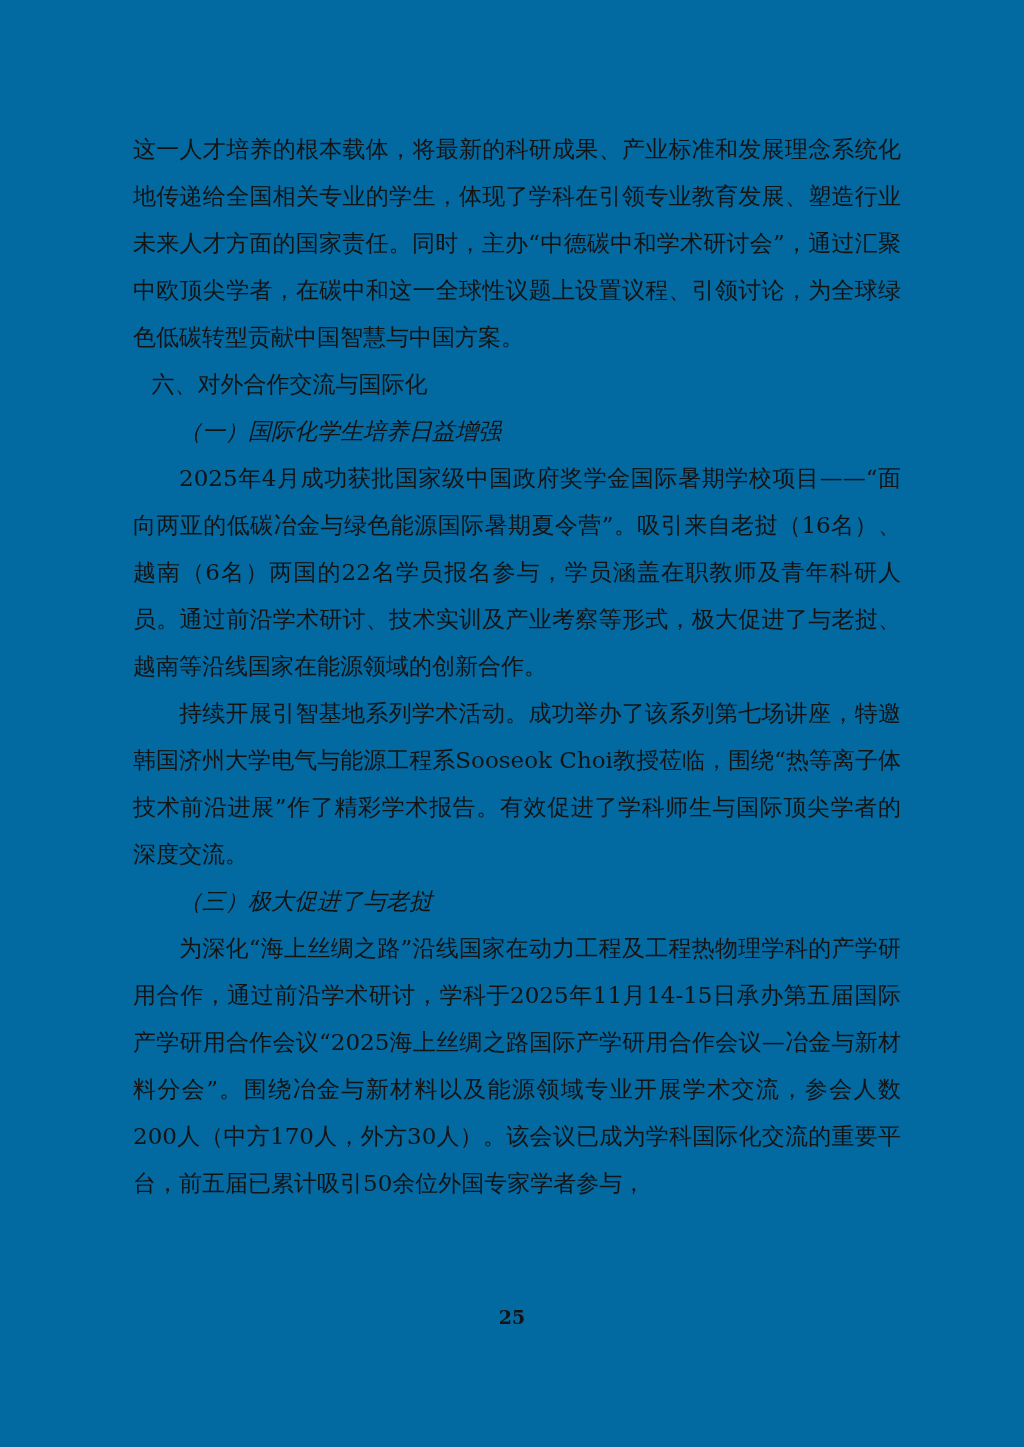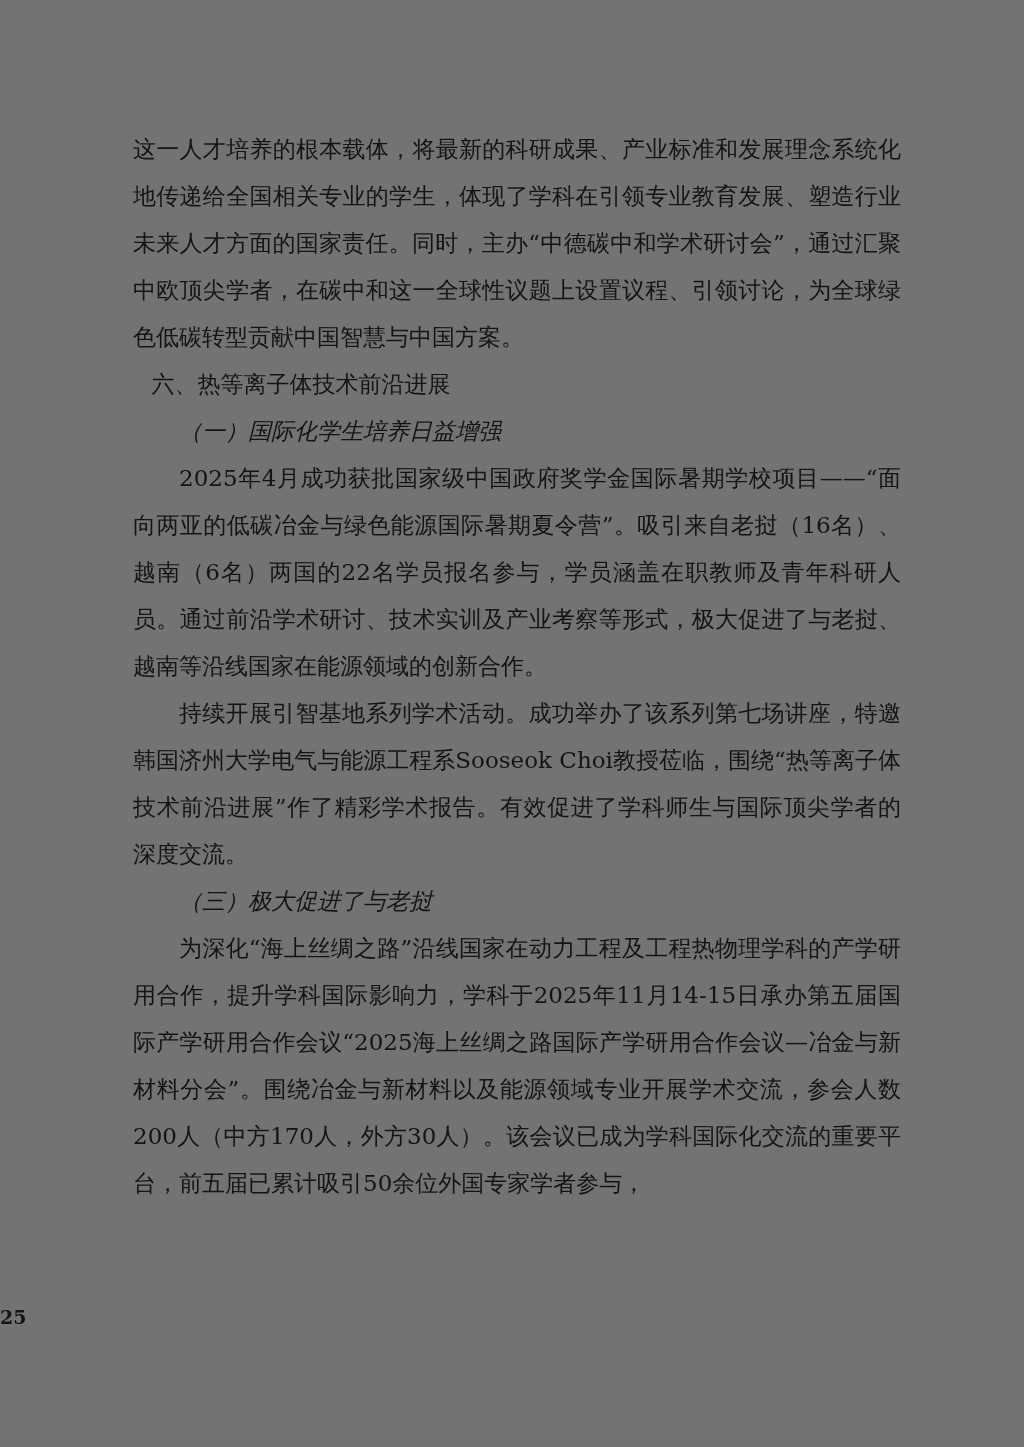--- a/index.html
+++ b/index.html
@@ -11,21 +11,21 @@
     width: 1024px;
     height: 1447px;
     position: relative;
     overflow: hidden;
     font-family: "DejaVu Serif", "Liberation Serif", serif;
     color: #141414;
   }
   .page {
     position: absolute;
     inset: 0;
-    background: #737373;
+    background: #0369a1;
   }
   .text-block {
     position: absolute;
     left: 133px;
     top: 126px;
     width: 768px;
   }
   .text-block p,
   .text-block h2,
   .text-block h3 {
@@ -49,41 +49,42 @@
   .heading-2 {
     font-weight: bold;
     text-indent: 2em;
     font-style: italic;
   }
   .footer {
     position: absolute;
     top: 1302px;
     left: 0;
     width: 100%;
+    text-align: center;
     font-size: 19px;
     line-height: 30px;
     font-weight: bold;
     color: #141414;
   }
 </style>
 </head>
 <body>
 
 <div class="page">
   <div class="text-block">
     <p class="para no-indent">这一人才培养的根本载体，将最新的科研成果、产业标准和发展理念系统化地传递给全国相关专业的学生，体现了学科在引领专业教育发展、塑造行业未来人才方面的国家责任。同时，主办“中德碳中和学术研讨会”，通过汇聚中欧顶尖学者，在碳中和这一全球性议题上设置议程、引领讨论，为全球绿色低碳转型贡献中国智慧与中国方案。</p>
 
-    <h2 class="heading-1">六、热等离子体技术前沿进展</h2>
+    <h2 class="heading-1">六、对外合作交流与国际化</h2>
 
     <h3 class="heading-2">（一）国际化学生培养日益增强</h3>
 
     <p class="para">2025年4月成功获批国家级中国政府奖学金国际暑期学校项目——“面向两亚的低碳冶金与绿色能源国际暑期夏令营”。吸引来自老挝（16名）、越南（6名）两国的22名学员报名参与，学员涵盖在职教师及青年科研人员。通过前沿学术研讨、技术实训及产业考察等形式，极大促进了与老挝、越南等沿线国家在能源领域的创新合作。</p>
 
 
     <p class="para">持续开展引智基地系列学术活动。成功举办了该系列第七场讲座，特邀韩国济州大学电气与能源工程系Sooseok Choi教授莅临，围绕“热等离子体技术前沿进展”作了精彩学术报告。有效促进了学科师生与国际顶尖学者的深度交流。</p>
 
     <h3 class="heading-2">（三）极大促进了与老挝</h3>
 
-    <p class="para">为深化“海上丝绸之路”沿线国家在动力工程及工程热物理学科的产学研用合作，提升学科国际影响力，学科于2025年11月14-15日承办第五届国际产学研用合作会议“2025海上丝绸之路国际产学研用合作会议—冶金与新材料分会”。围绕冶金与新材料以及能源领域专业开展学术交流，参会人数200人（中方170人，外方30人）。该会议已成为学科国际化交流的重要平台，前五届已累计吸引50余位外国专家学者参与，</p>
+    <p class="para">为深化“海上丝绸之路”沿线国家在动力工程及工程热物理学科的产学研用合作，通过前沿学术研讨，学科于2025年11月14-15日承办第五届国际产学研用合作会议“2025海上丝绸之路国际产学研用合作会议—冶金与新材料分会”。围绕冶金与新材料以及能源领域专业开展学术交流，参会人数200人（中方170人，外方30人）。该会议已成为学科国际化交流的重要平台，前五届已累计吸引50余位外国专家学者参与，</p>
   </div>
 
   <div class="footer">25</div>
 </div>
 
 </body></html>

